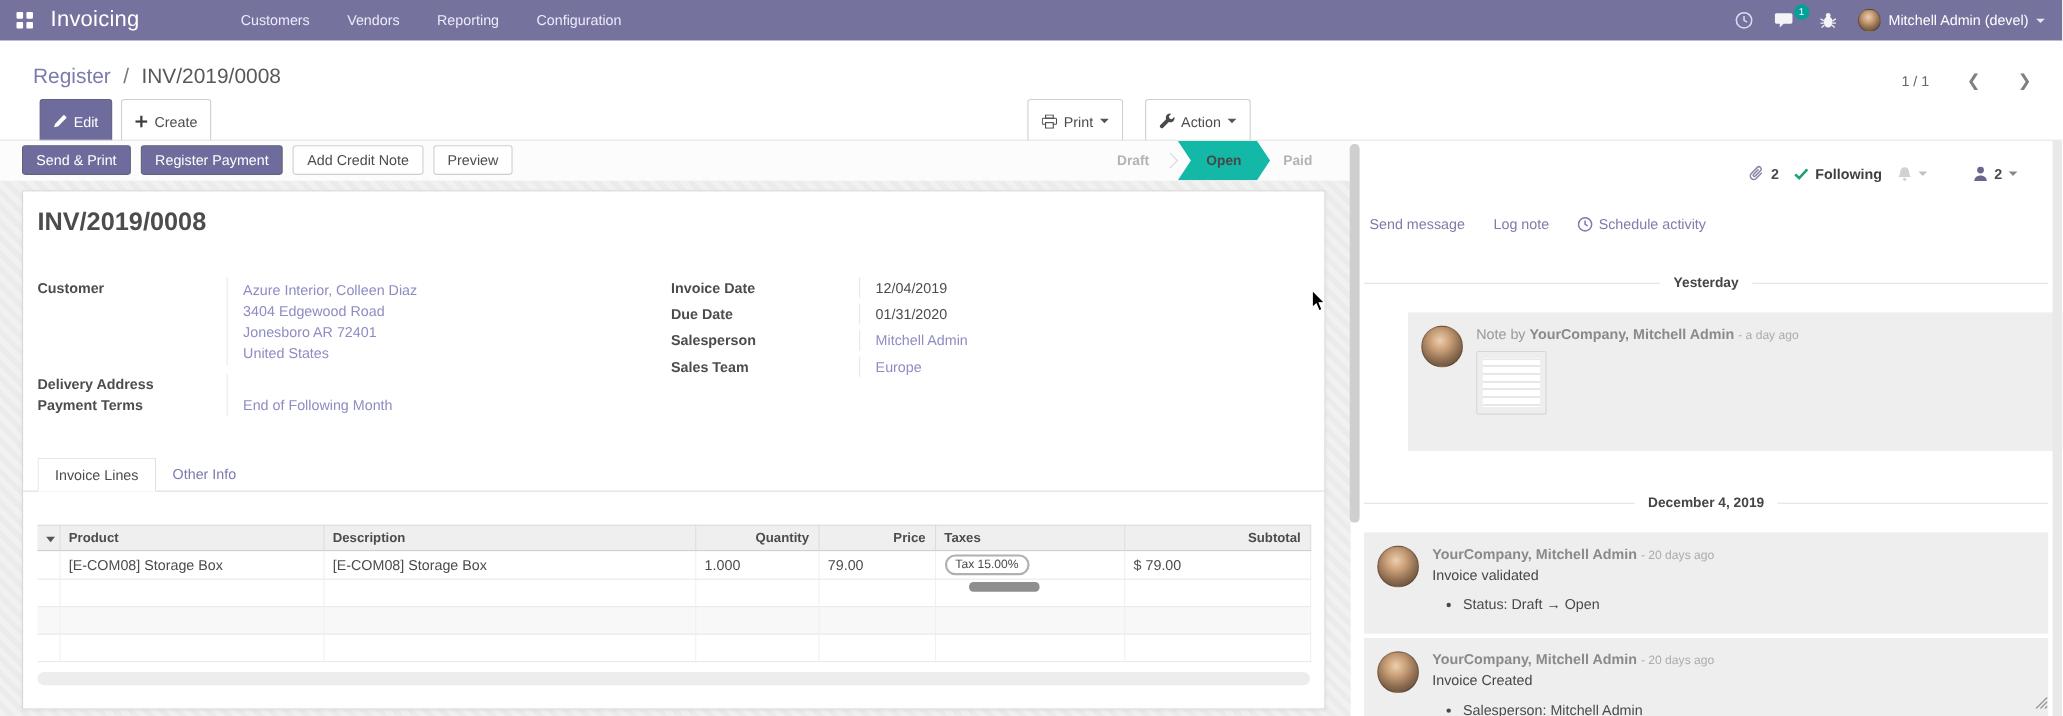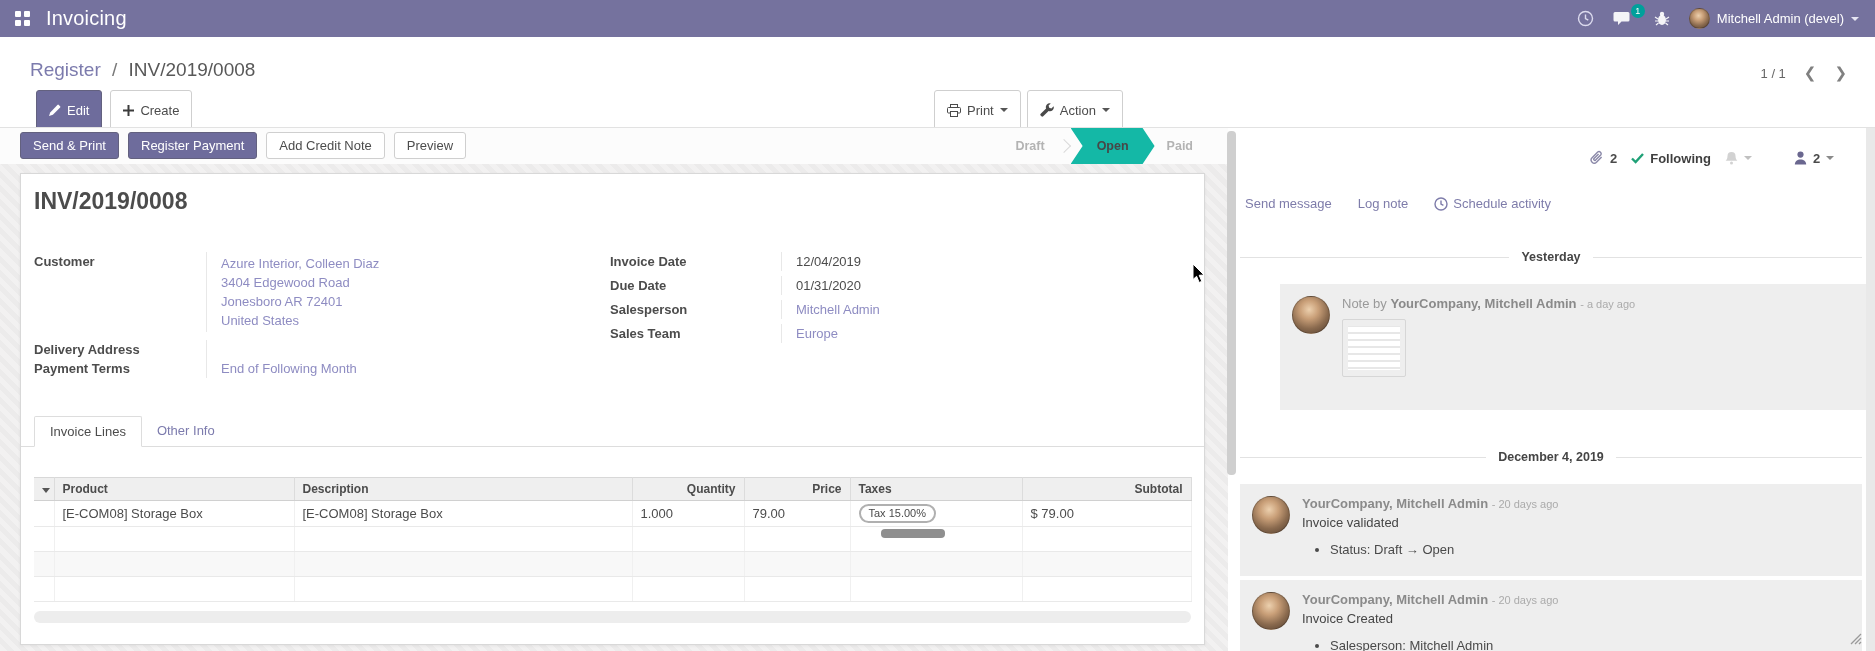--- a/index.html
+++ b/index.html
@@ -25,21 +25,21 @@
 
   
   .control-panel { position:absolute; left:0; top:37px; width:1875px; height:90px; background:#fff; }
   .breadcrumb { position:absolute; left:30px; top:22px; font-size:19px; }
   .breadcrumb .bc-link { color:#7c7bad; cursor:pointer; }
   .breadcrumb .bc-sep { color:#777; margin:0 6px; }
   .breadcrumb .bc-cur { color:#585858; }
   .btn { display:inline-flex; align-items:center; justify-content:center; gap:6px; height:40px; padding:0 12px; font-size:13px; border-radius:3px; border:1px solid #cfcfcf; background:#fff; color:#4c4c4c; cursor:pointer; white-space:nowrap; }
   .btn.primary { background:#6e6c9c; border-color:#63617f; color:#fff; }
   .divider { position:absolute; left:0; top:127px; width:1875px; height:1px; background:#e2e2e2; }
-  .pager { position:absolute; right:28px; top:27px; display:flex; align-items:center; gap:18px; color:#666; }
+  .pager { position:absolute; right:28px; top:27px; display:flex; align-items:center; gap:34px; color:#666; }
   .pager-arrow { font-size:15px; color:#808080; cursor:pointer; }
 
   
   .status-strip { position:absolute; left:0; top:128px; width:1228px; height:36px; background:#fcfcfc; }
   .status-strip .btn { height:27px; }
   .statusbar { position:absolute; right:23px; top:0; height:36px; display:flex; align-items:center; }
   .state { font-size:12.5px; font-weight:bold; color:#b3b3b3; padding:0 12px; line-height:36px; cursor:pointer; }
   .state.active { color:#474747; background:#14b8a6; clip-path:polygon(0 0, calc(100% - 12px) 0, 100% 50%, calc(100% - 12px) 100%, 0 100%, 12px 50%); padding:0 26px; }
   .state-chev { width:10px; height:10px; border-top:1px solid #d9d9d9; border-right:1px solid #d9d9d9; transform:rotate(45deg); margin:0 2px; }
 
@@ -108,20 +108,26 @@
 <div id="screen">
 
   <div class="navbar">
     <div class="apps-grid">
         <span></span>
         <span></span>
         <span></span>
         <span></span>
       </div>
     <div class="app-title">Invoicing</div>
+    <div class="nav-menus">
+      <div class="nav-menu">Customers</div>
+      <div class="nav-menu">Vendors</div>
+      <div class="nav-menu">Reporting</div>
+      <div class="nav-menu">Configuration</div>
+    </div>
     <div class="nav-right">
       <div class="nav-icon">
         <svg class="icon-svg" width="17" height="17" viewBox="0 0 17 17">
             <circle cx="8.5" cy="8.5" r="7" fill="none" stroke="#dcdbee" stroke-width="1.4"></circle>
             <path d="M8.5 4.5v4l2.8 1.6" fill="none" stroke="#dcdbee" stroke-width="1.4"></path>
           </svg>
       </div>
       <div class="nav-icon">
         <svg class="icon-svg" width="22" height="18" viewBox="0 0 22 18">
             <path d="M2 2h13a1.5 1.5 0 0 1 1.5 1.5V10a1.5 1.5 0 0 1-1.5 1.5H8.5L5 15v-3.5H2A1.5 1.5 0 0 1 .5 10V3.5A1.5 1.5 0 0 1 2 2z" fill="#fff" opacity=".92"></path>
@@ -157,21 +163,21 @@
         <span>Edit</span>
       </button>
       <button class="btn">
         <svg class="icon-svg" width="11" height="11" viewBox="0 0 11 11">
             <rect x="4.5" y="0" width="2" height="11" fill="#3c3c3c"></rect>
             <rect x="0" y="4.5" width="11" height="2" fill="#3c3c3c"></rect>
           </svg>
         <span>Create</span>
       </button>
     </div>
-    <div class="abs" style="left:934px; top:53px; display:flex; gap:6px;">
+    <div class="abs" style="left:934px; top:53px; display:flex; gap:20px;">
       <button class="btn">
         <svg class="icon-svg" width="14" height="13" viewBox="0 0 14 13">
             <rect x="3.5" y="0.5" width="7" height="3" fill="none" stroke="#4a4a4a"></rect>
             <rect x="0.5" y="3.5" width="13" height="5.5" rx="1" fill="none" stroke="#4a4a4a"></rect>
             <rect x="3.5" y="7.5" width="7" height="5" fill="#fff" stroke="#4a4a4a"></rect>
           </svg>
         <span>Print</span>
         <span class="caret" style="color:#555;"></span>
       </button>
       <button class="btn">

